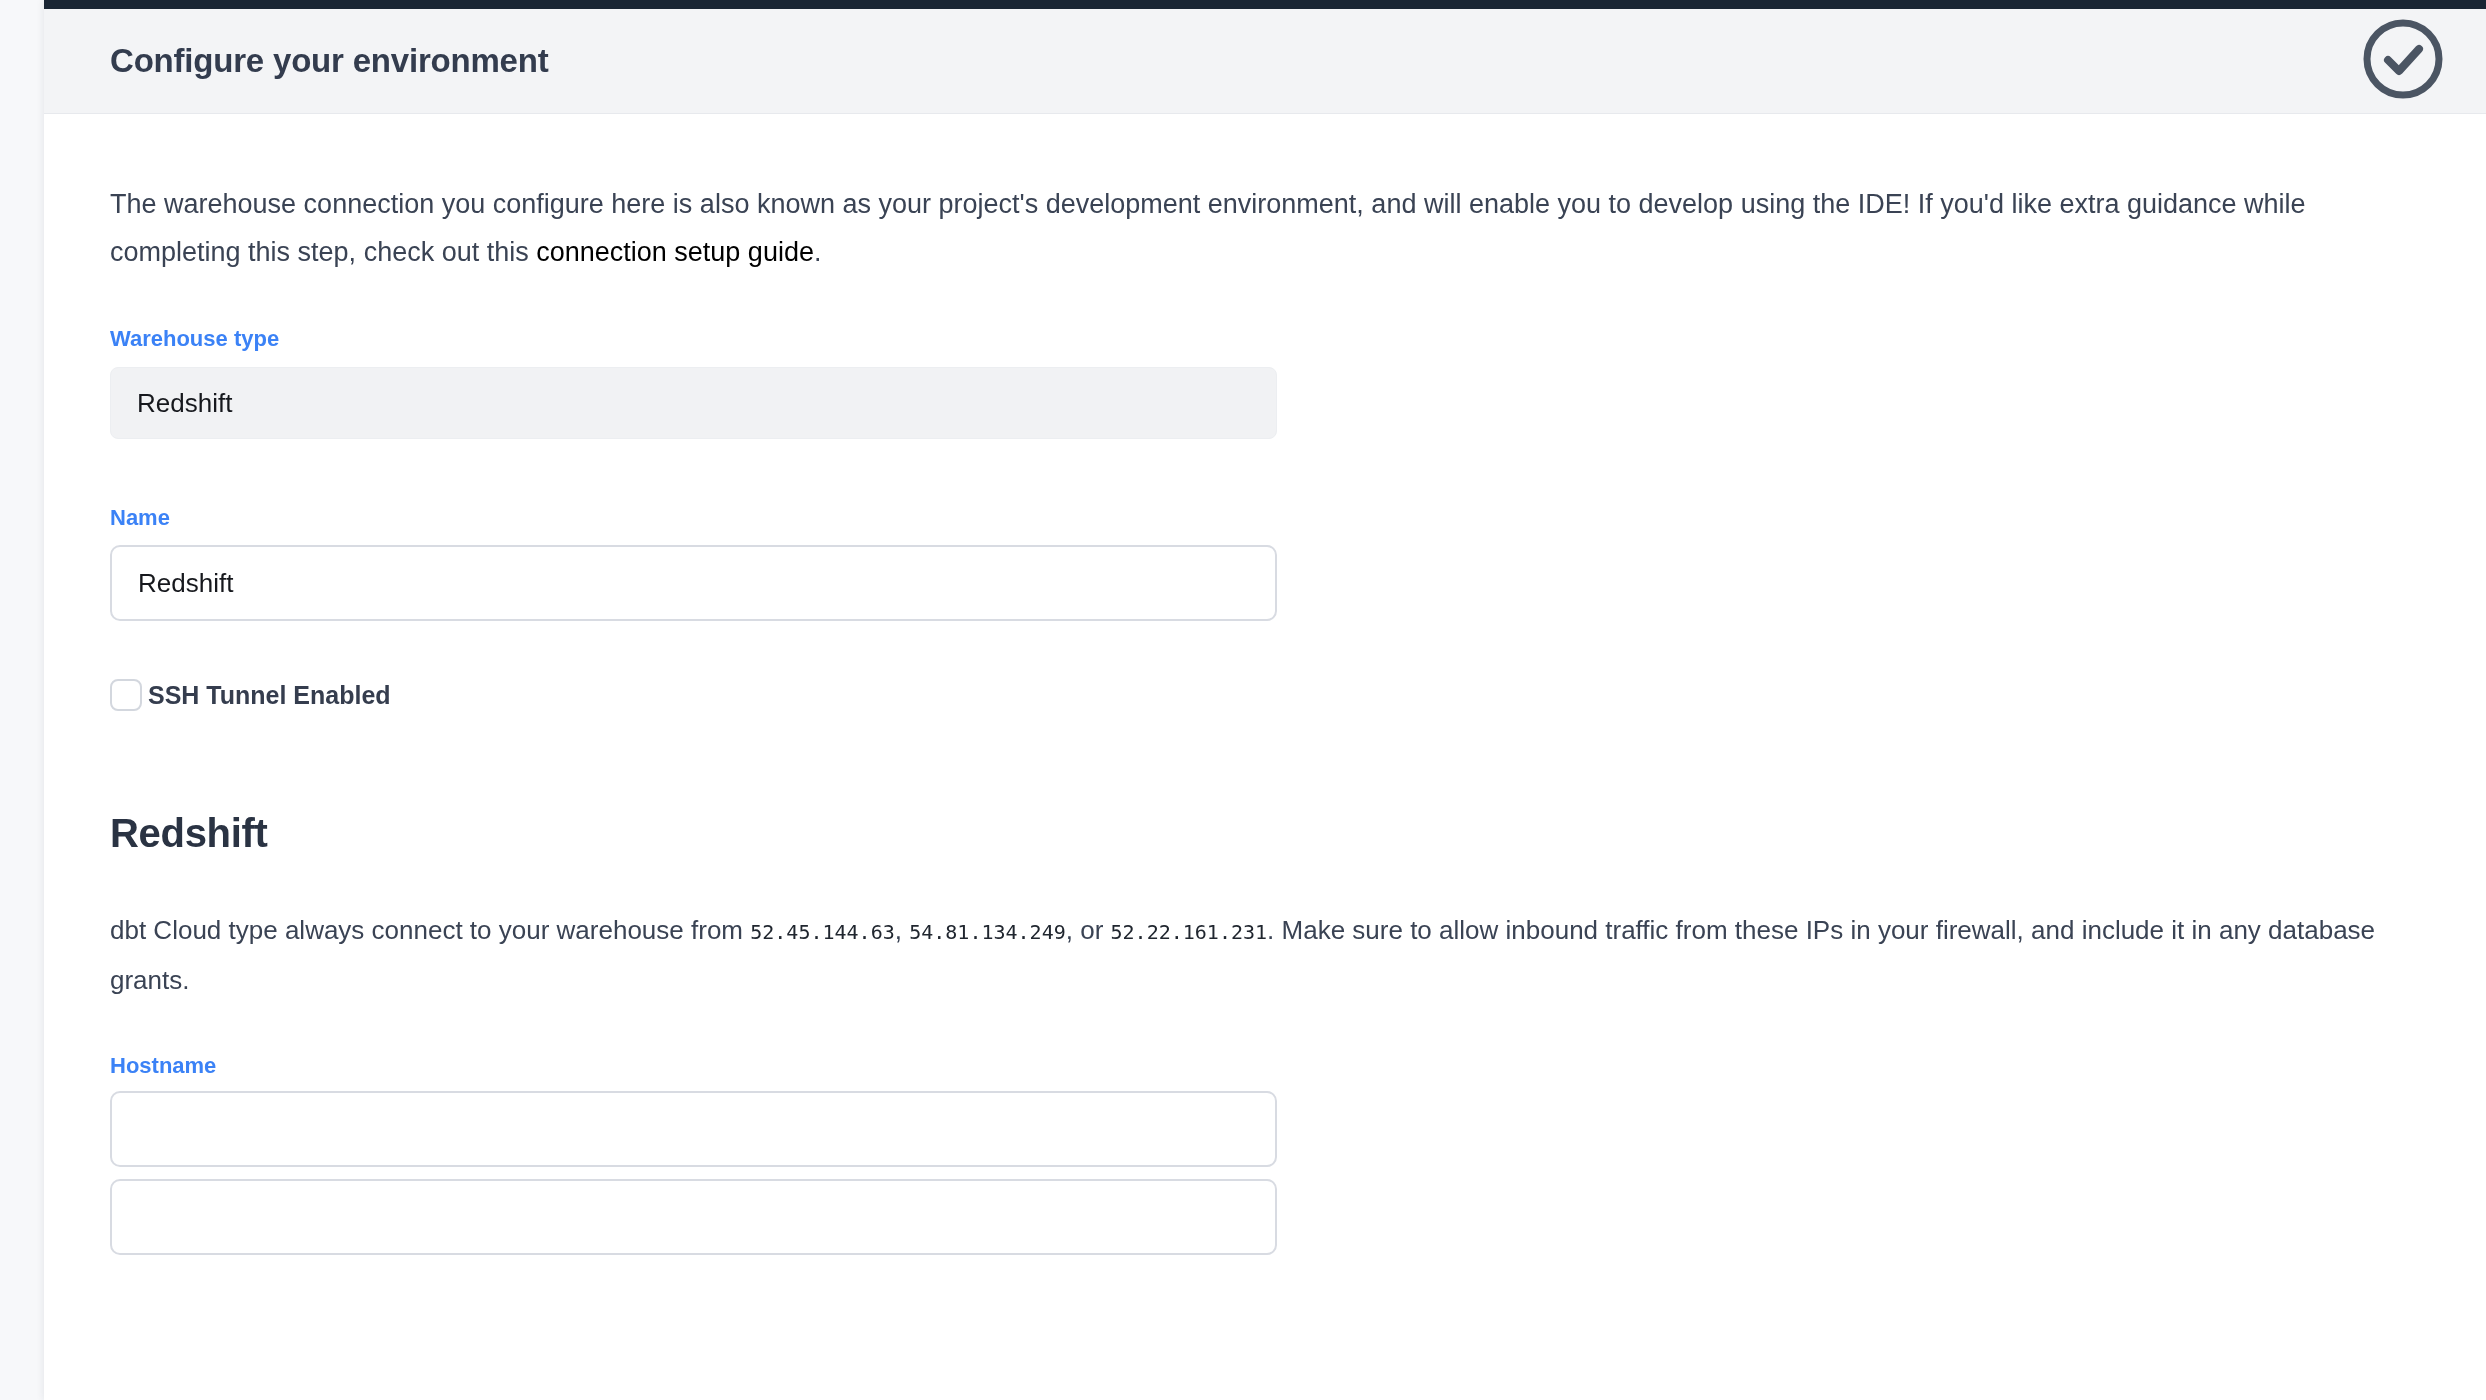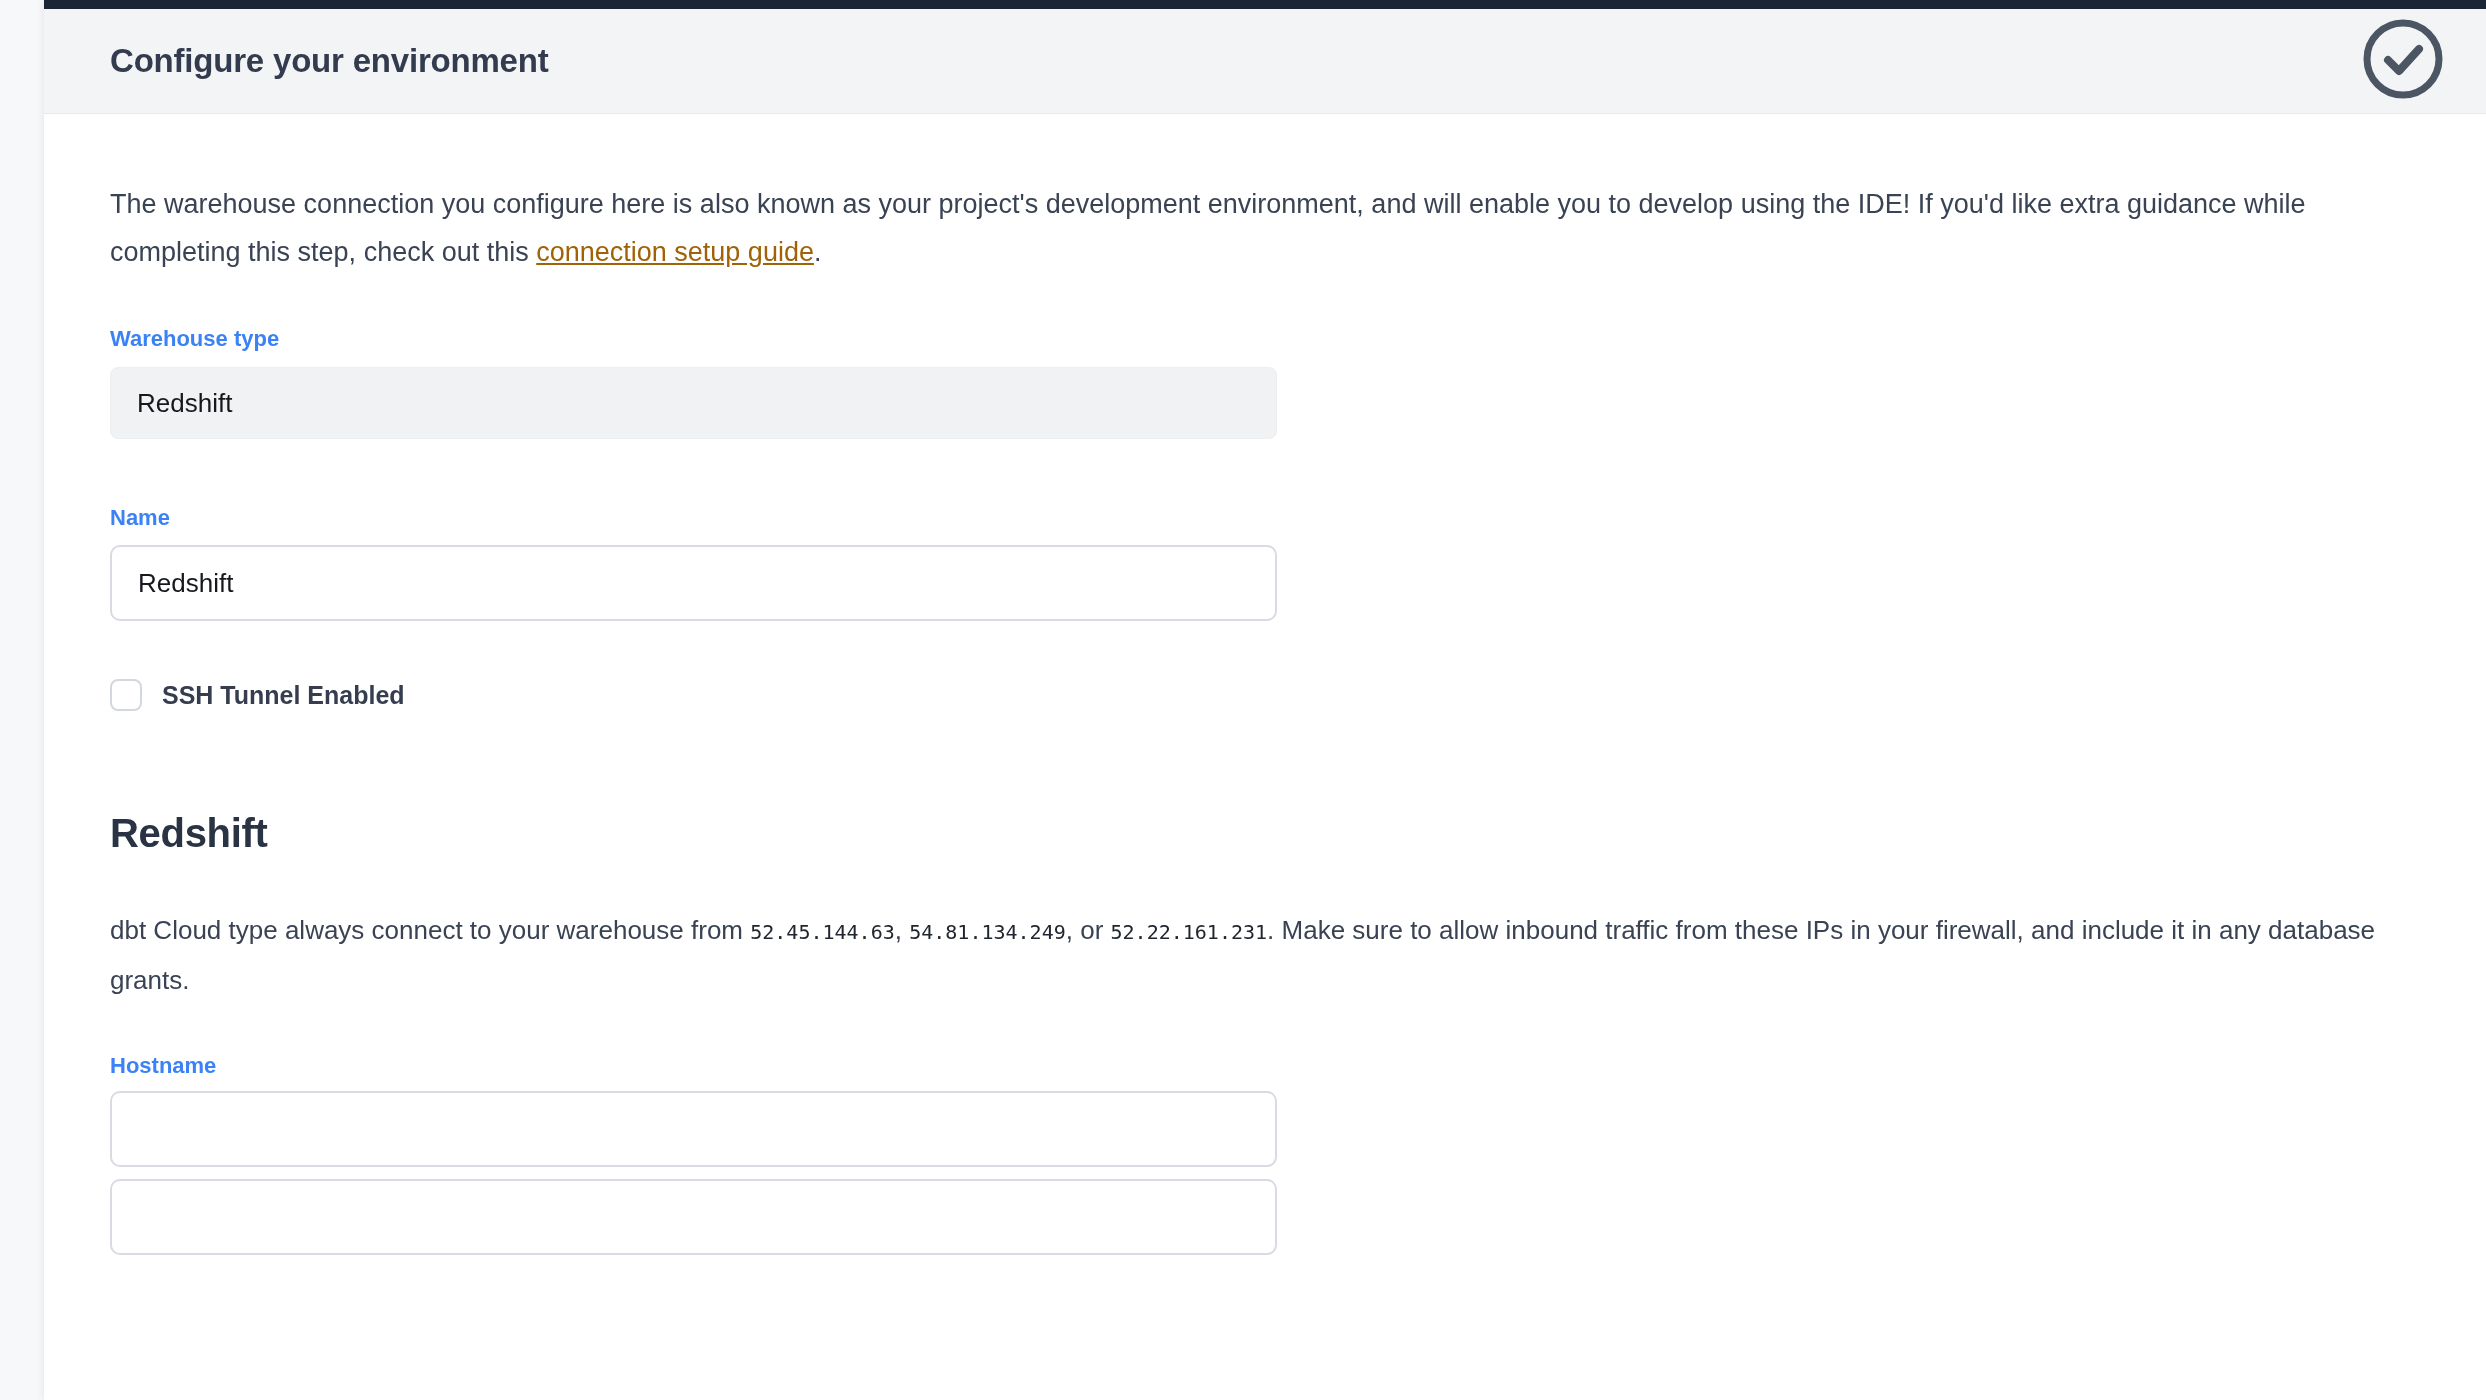--- a/index.html
+++ b/index.html
@@ -48,22 +48,21 @@
   .content {
     padding: 66px 80px 0 66px;
   }
   .intro {
     font-size: 27px;
     line-height: 48px;
     color: #3a4354;
     max-width: 2280px;
   }
   .intro a {
-    color: #a16207;
-    text-decoration: underline;
+    color: #000000;
     cursor: pointer;
   }
   .field-label {
     font-size: 22px;
     font-weight: bold;
     color: #3b82f6;
     margin-top: 48px;
   }
   .field-label.first { margin-top: 50px; }
   .select-disabled {
@@ -91,21 +90,21 @@
     font-size: 26px;
     color: #16181d;
     font-family: "Liberation Sans", "DejaVu Sans", sans-serif;
     outline: none;
   }
   .label-gap { margin-top: 66px; }
   .checkbox-row {
     margin-top: 58px;
     display: flex;
     align-items: center;
-    gap: 20px;
+    gap: 6px;
   }
   .checkbox {
     width: 32px;
     height: 32px;
     border: 2px solid #d3d7de;
     border-radius: 8px;
     background: #ffffff;
     cursor: pointer;
     flex: 0 0 auto;
   }

